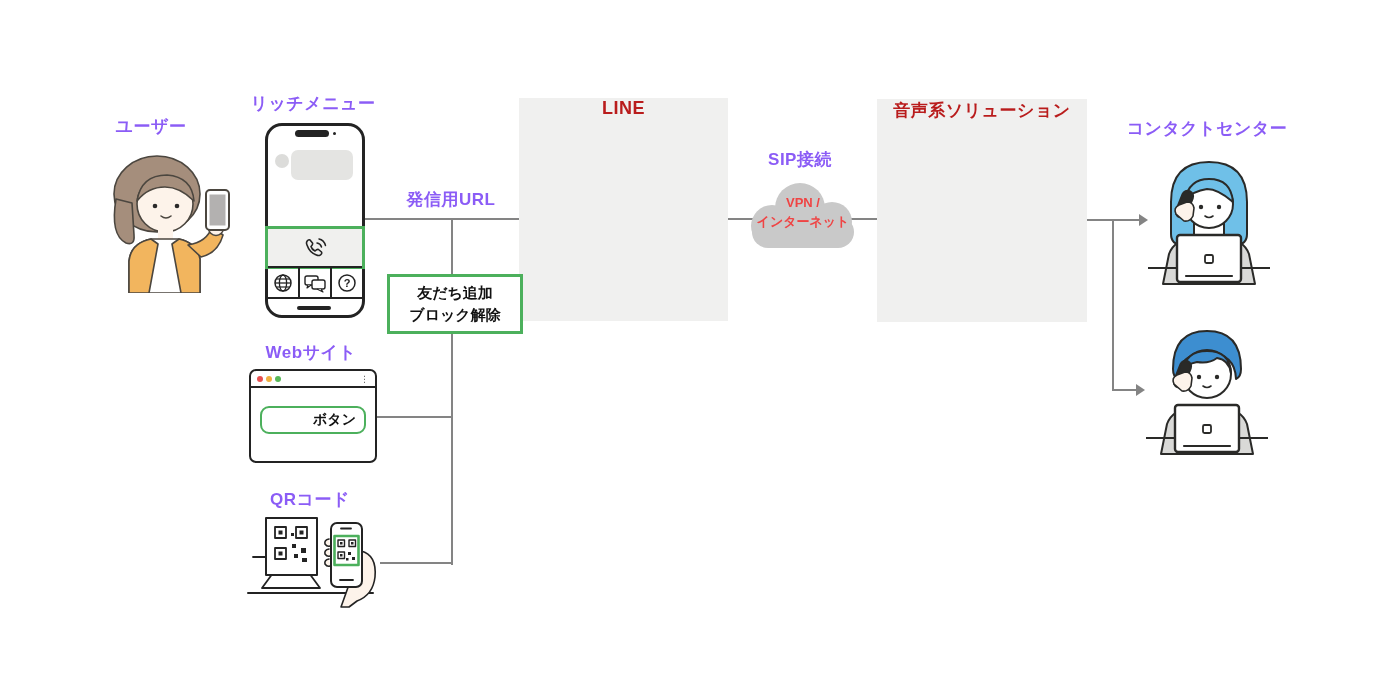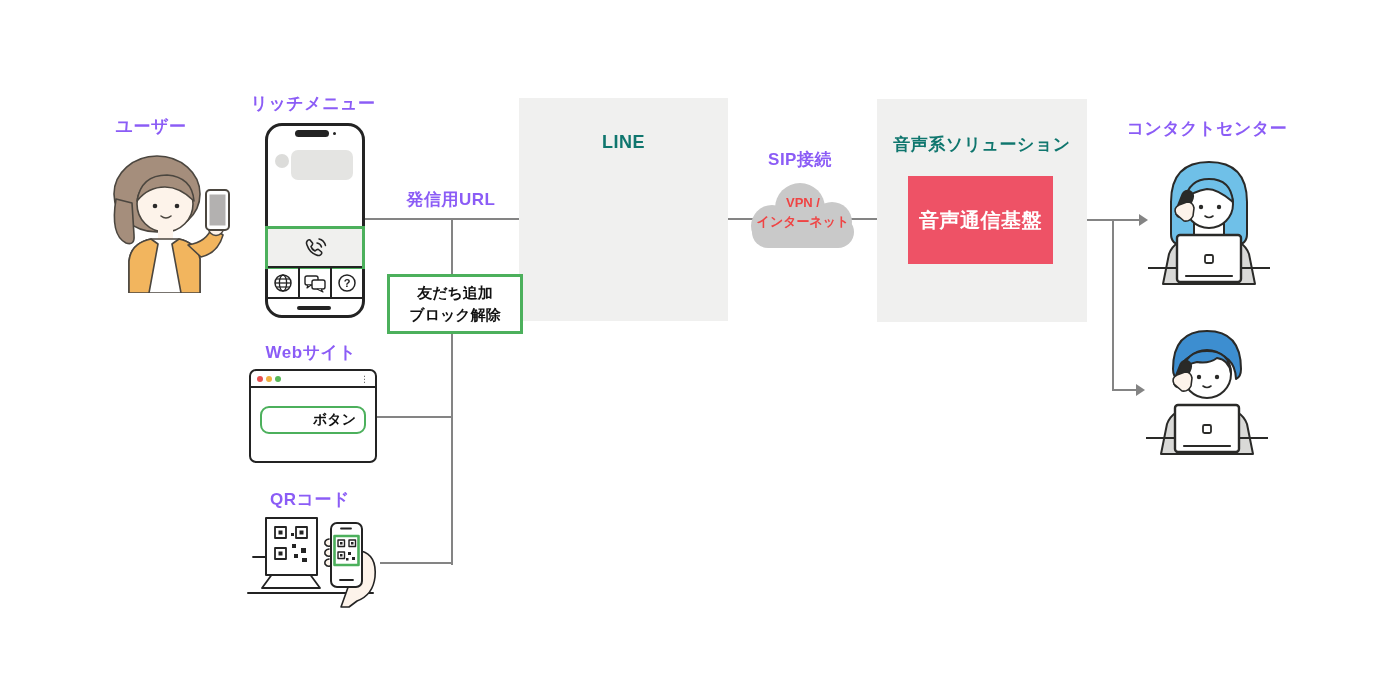--- a/index.html
+++ b/index.html
@@ -3,21 +3,21 @@
 <meta charset="utf-8">
 <style>
   html,body{margin:0;padding:0;background:#fff;}
   .canvas{position:relative;width:1400px;height:700px;background:#ffffff;overflow:hidden;
           font-family:"Liberation Sans","DejaVu Sans",sans-serif;color:#111;}
   .lbl{position:absolute;font-weight:bold;font-size:17px;color:#8b5cf6;text-align:center;letter-spacing:.5px;white-space:nowrap;}
   .hline{position:absolute;height:2px;background:#848484;}
   .vline{position:absolute;width:2px;background:#848484;}
   .arrow-r{position:absolute;width:0;height:0;border-top:6px solid transparent;border-bottom:6px solid transparent;border-left:9px solid #848484;}
   .container-box{position:absolute;background:#f0f0ef;}
-  .container-title{position:absolute;left:0;right:0;top:34px;text-align:center;font-weight:bold;font-size:18px;color:#0f766e;letter-spacing:.5px;}
+  .container-title{position:absolute;left:0;right:0;top:0;text-align:center;font-weight:bold;font-size:18px;color:#b91c1c;letter-spacing:.5px;}
   .node{position:absolute;display:flex;align-items:center;justify-content:center;color:#fff;font-weight:bold;letter-spacing:.5px;}
   .node.green{background:#4cb05c;font-size:21px;}
   .node.red{background:#ee5266;font-size:20px;}
   .friend-box{position:absolute;left:387px;top:274px;width:136px;height:60px;background:#fff;border:3px solid #4cb05c;
               display:flex;flex-direction:column;align-items:center;justify-content:center;font-weight:bold;font-size:15px;line-height:1.45;box-sizing:border-box;text-align:center;}
   .cloud-text{position:absolute;left:738px;top:194px;width:130px;text-align:center;font-weight:bold;font-size:13px;color:#ef4444;line-height:1.45;}
   
   .phone{position:absolute;left:265px;top:123px;width:100px;height:195px;background:#fff;border:3px solid #232323;border-radius:17px;box-sizing:border-box;}
   .notch{position:absolute;left:27px;top:4px;width:34px;height:7px;background:#232323;border-radius:4px;}
   .notch-dot{position:absolute;left:65px;top:6px;width:3px;height:3px;background:#232323;border-radius:50%;}
@@ -66,21 +66,20 @@
   <div class="lbl" style="left:231px;top:341px;width:160px;">Webサイト</div>
   <div class="lbl" style="left:230px;top:488px;width:160px;">QRコード</div>
 
   <div class="container-box" style="left:519px;top:98px;width:209px;height:223px;">
     <div class="container-title">LINE</div>
   </div>
 
   <div class="container-box" style="left:877px;top:99px;width:210px;height:223px;">
     <div class="container-title" style="font-size:17px;">音声系ソリューション</div>
   </div>
-  <div class="node red" style="left:908px;top:176px;width:145px;height:88px;">音声通信基盤</div>
 
   <svg style="position:absolute;left:740px;top:176px;" width="126" height="82" viewBox="0 0 126 82">
     <circle cx="32" cy="50" r="21" fill="#c9c9c9"></circle>
     <circle cx="60" cy="32" r="25" fill="#c9c9c9"></circle>
     <circle cx="92" cy="46" r="20" fill="#c9c9c9"></circle>
     <rect x="12" y="40" width="102" height="32" rx="16" fill="#c9c9c9"></rect>
   </svg>
   <div class="cloud-text">
     <span>VPN /</span><br>
     <span>インターネット</span>

